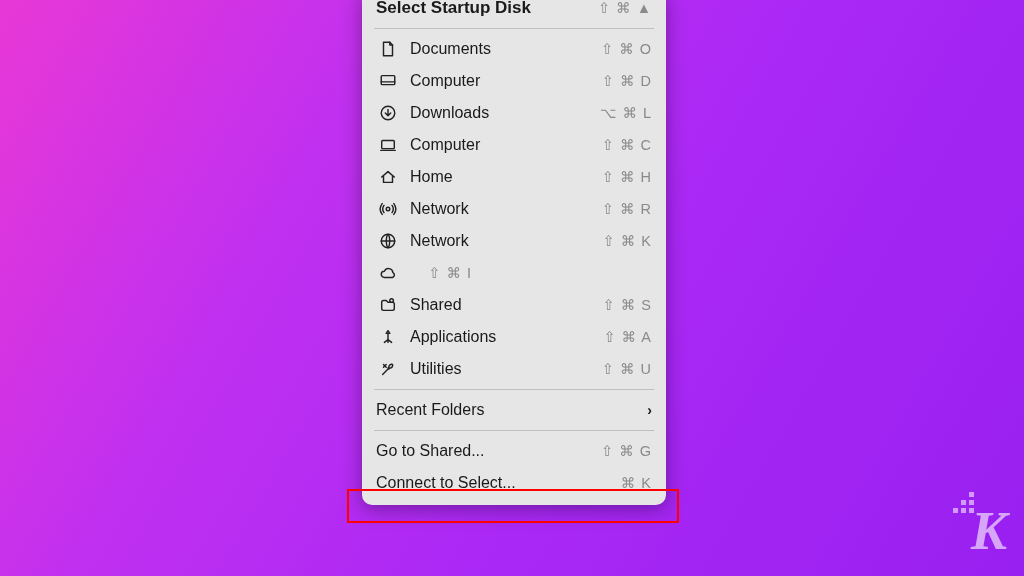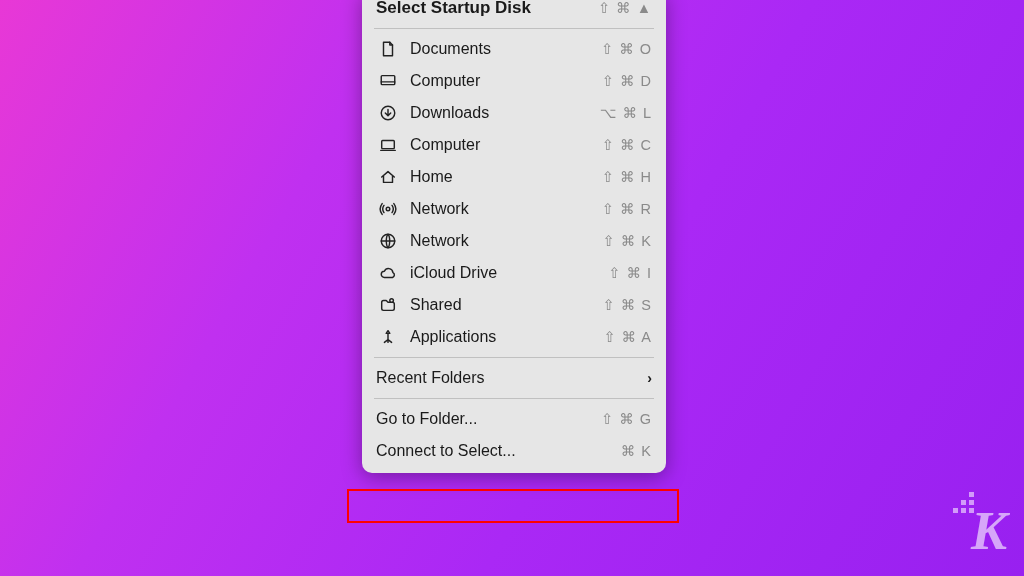--- a/index.html
+++ b/index.html
@@ -177,21 +177,20 @@
       </span>
     <span class="lbl">Network</span>
     <span class="sc">⇧ ⌘ K</span>
   </div>
   <div class="menu-item">
     <span class="icon">
         <svg viewBox="0 0 20 20">
           <path d="M6 15a3.5 3.5 0 0 1 0-7 5 5 0 0 1 9.5 1.5A3 3 0 0 1 15 15z"></path>
         </svg>
       </span>
-    <span class="lbl">iCloud Drive</span>
     <span class="sc">⇧ ⌘ I</span>
   </div>
   <div class="menu-item">
     <span class="icon">
         <svg viewBox="0 0 20 20">
           <path d="M3 7a2 2 0 0 1 2-2h3l2 2h5a2 2 0 0 1 2 2v5a2 2 0 0 1-2 2H5a2 2 0 0 1-2-2z"></path>
           <circle cx="14" cy="5" r="2" fill="#e6e6e6"></circle>
         </svg>
       </span>
     <span class="lbl">Shared</span>
@@ -199,34 +198,44 @@
   </div>
   <div class="menu-item">
     <span class="icon">
         <svg viewBox="0 0 20 20">
           <path d="M10 3l2 3h-4zM10 6v10M6 16l4-3 4 3"></path>
         </svg>
       </span>
     <span class="lbl">Applications</span>
     <span class="sc">⇧ ⌘ A</span>
   </div>
+  <div class="menu-item">
+    <span class="icon">
+        <svg viewBox="0 0 20 20">
+          <path d="M4 16l6-6M15 5a3 3 0 0 0-4 3l-1 1 1 1 1-1a3 3 0 0 0 3-4z"></path>
+          <path d="M5 5l3 3M8 5l-3 3"></path>
+        </svg>
+      </span>
+    <span class="lbl">Utilities</span>
+    <span class="sc">⇧ ⌘ U</span>
+  </div>
 
   <div class="divider"></div>
 
   <div class="menu-item no-icon">
 
     <span class="lbl">Recent Folders</span>
     <span class="chev">›</span>
   </div>
 
   <div class="divider"></div>
 
   <div class="menu-item no-icon">
 
-    <span class="lbl">Go to Folder...</span>
+    <span class="lbl">Go to Shared...</span>
     <span class="sc">⇧ ⌘ G</span>
   </div>
   <div class="menu-item no-icon">
 
     <span class="lbl">Connect to Select...</span>
     <span class="sc">⌘ K</span>
   </div>
 
 </div>
 

